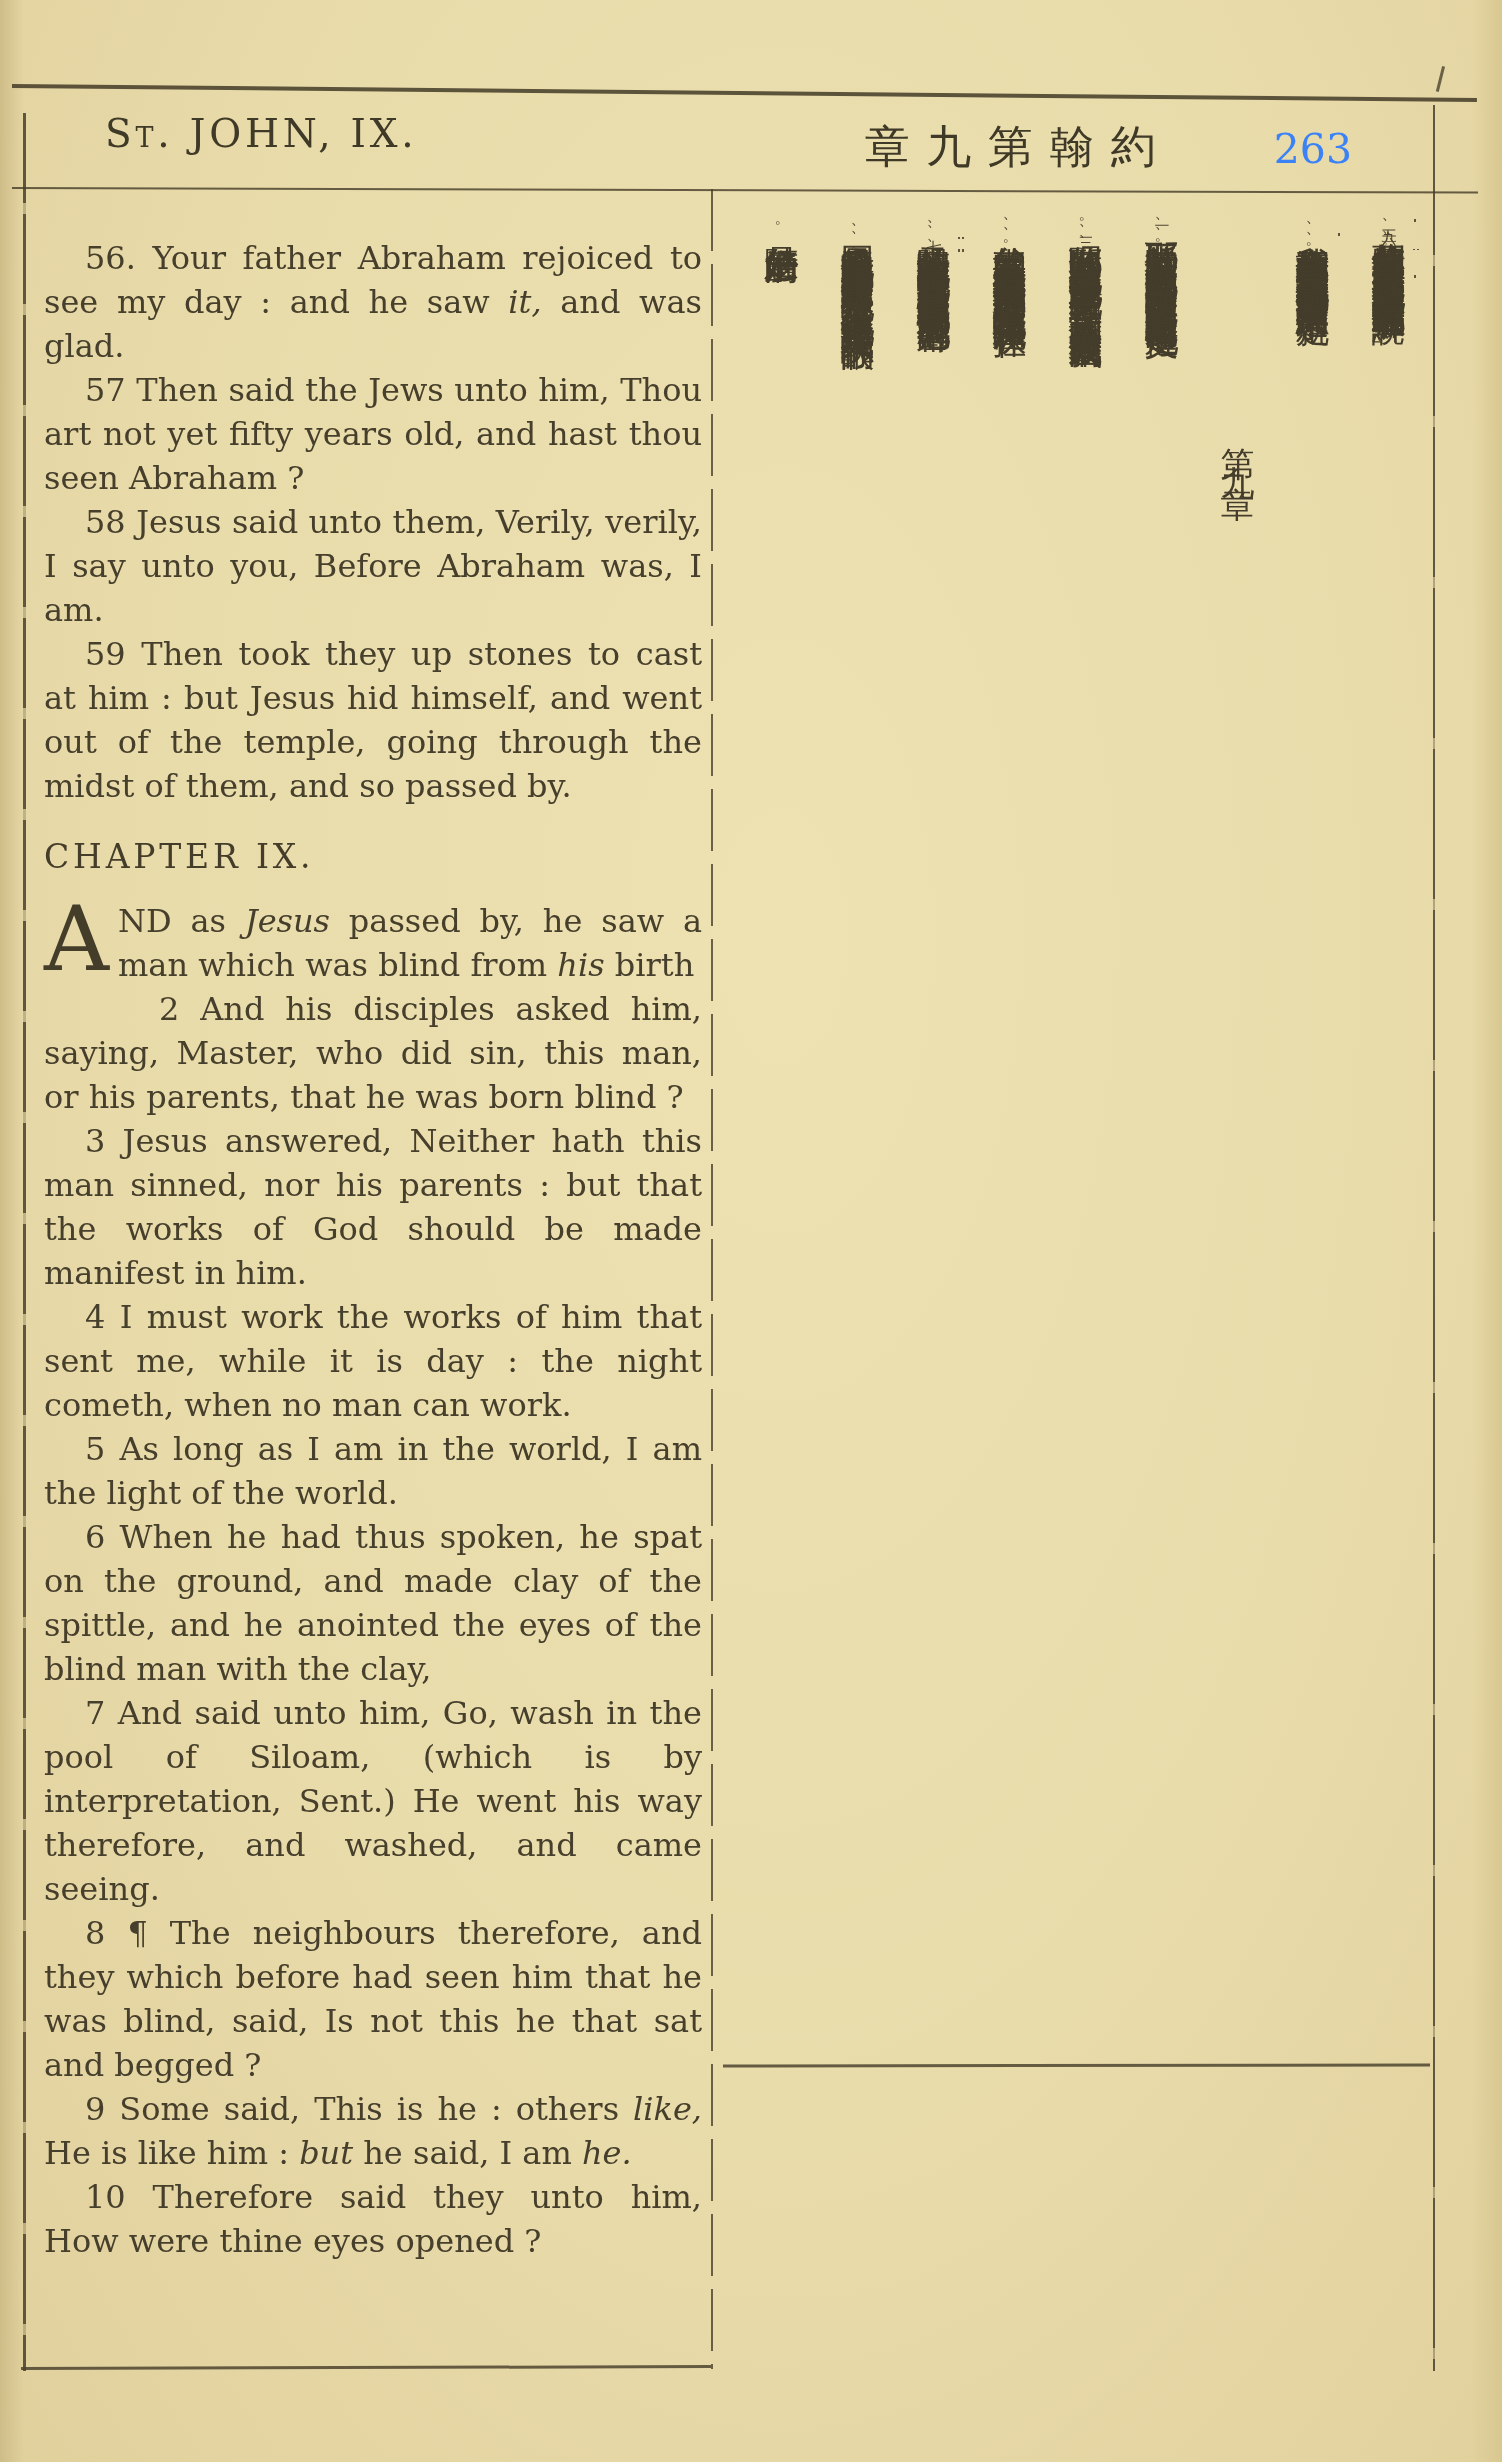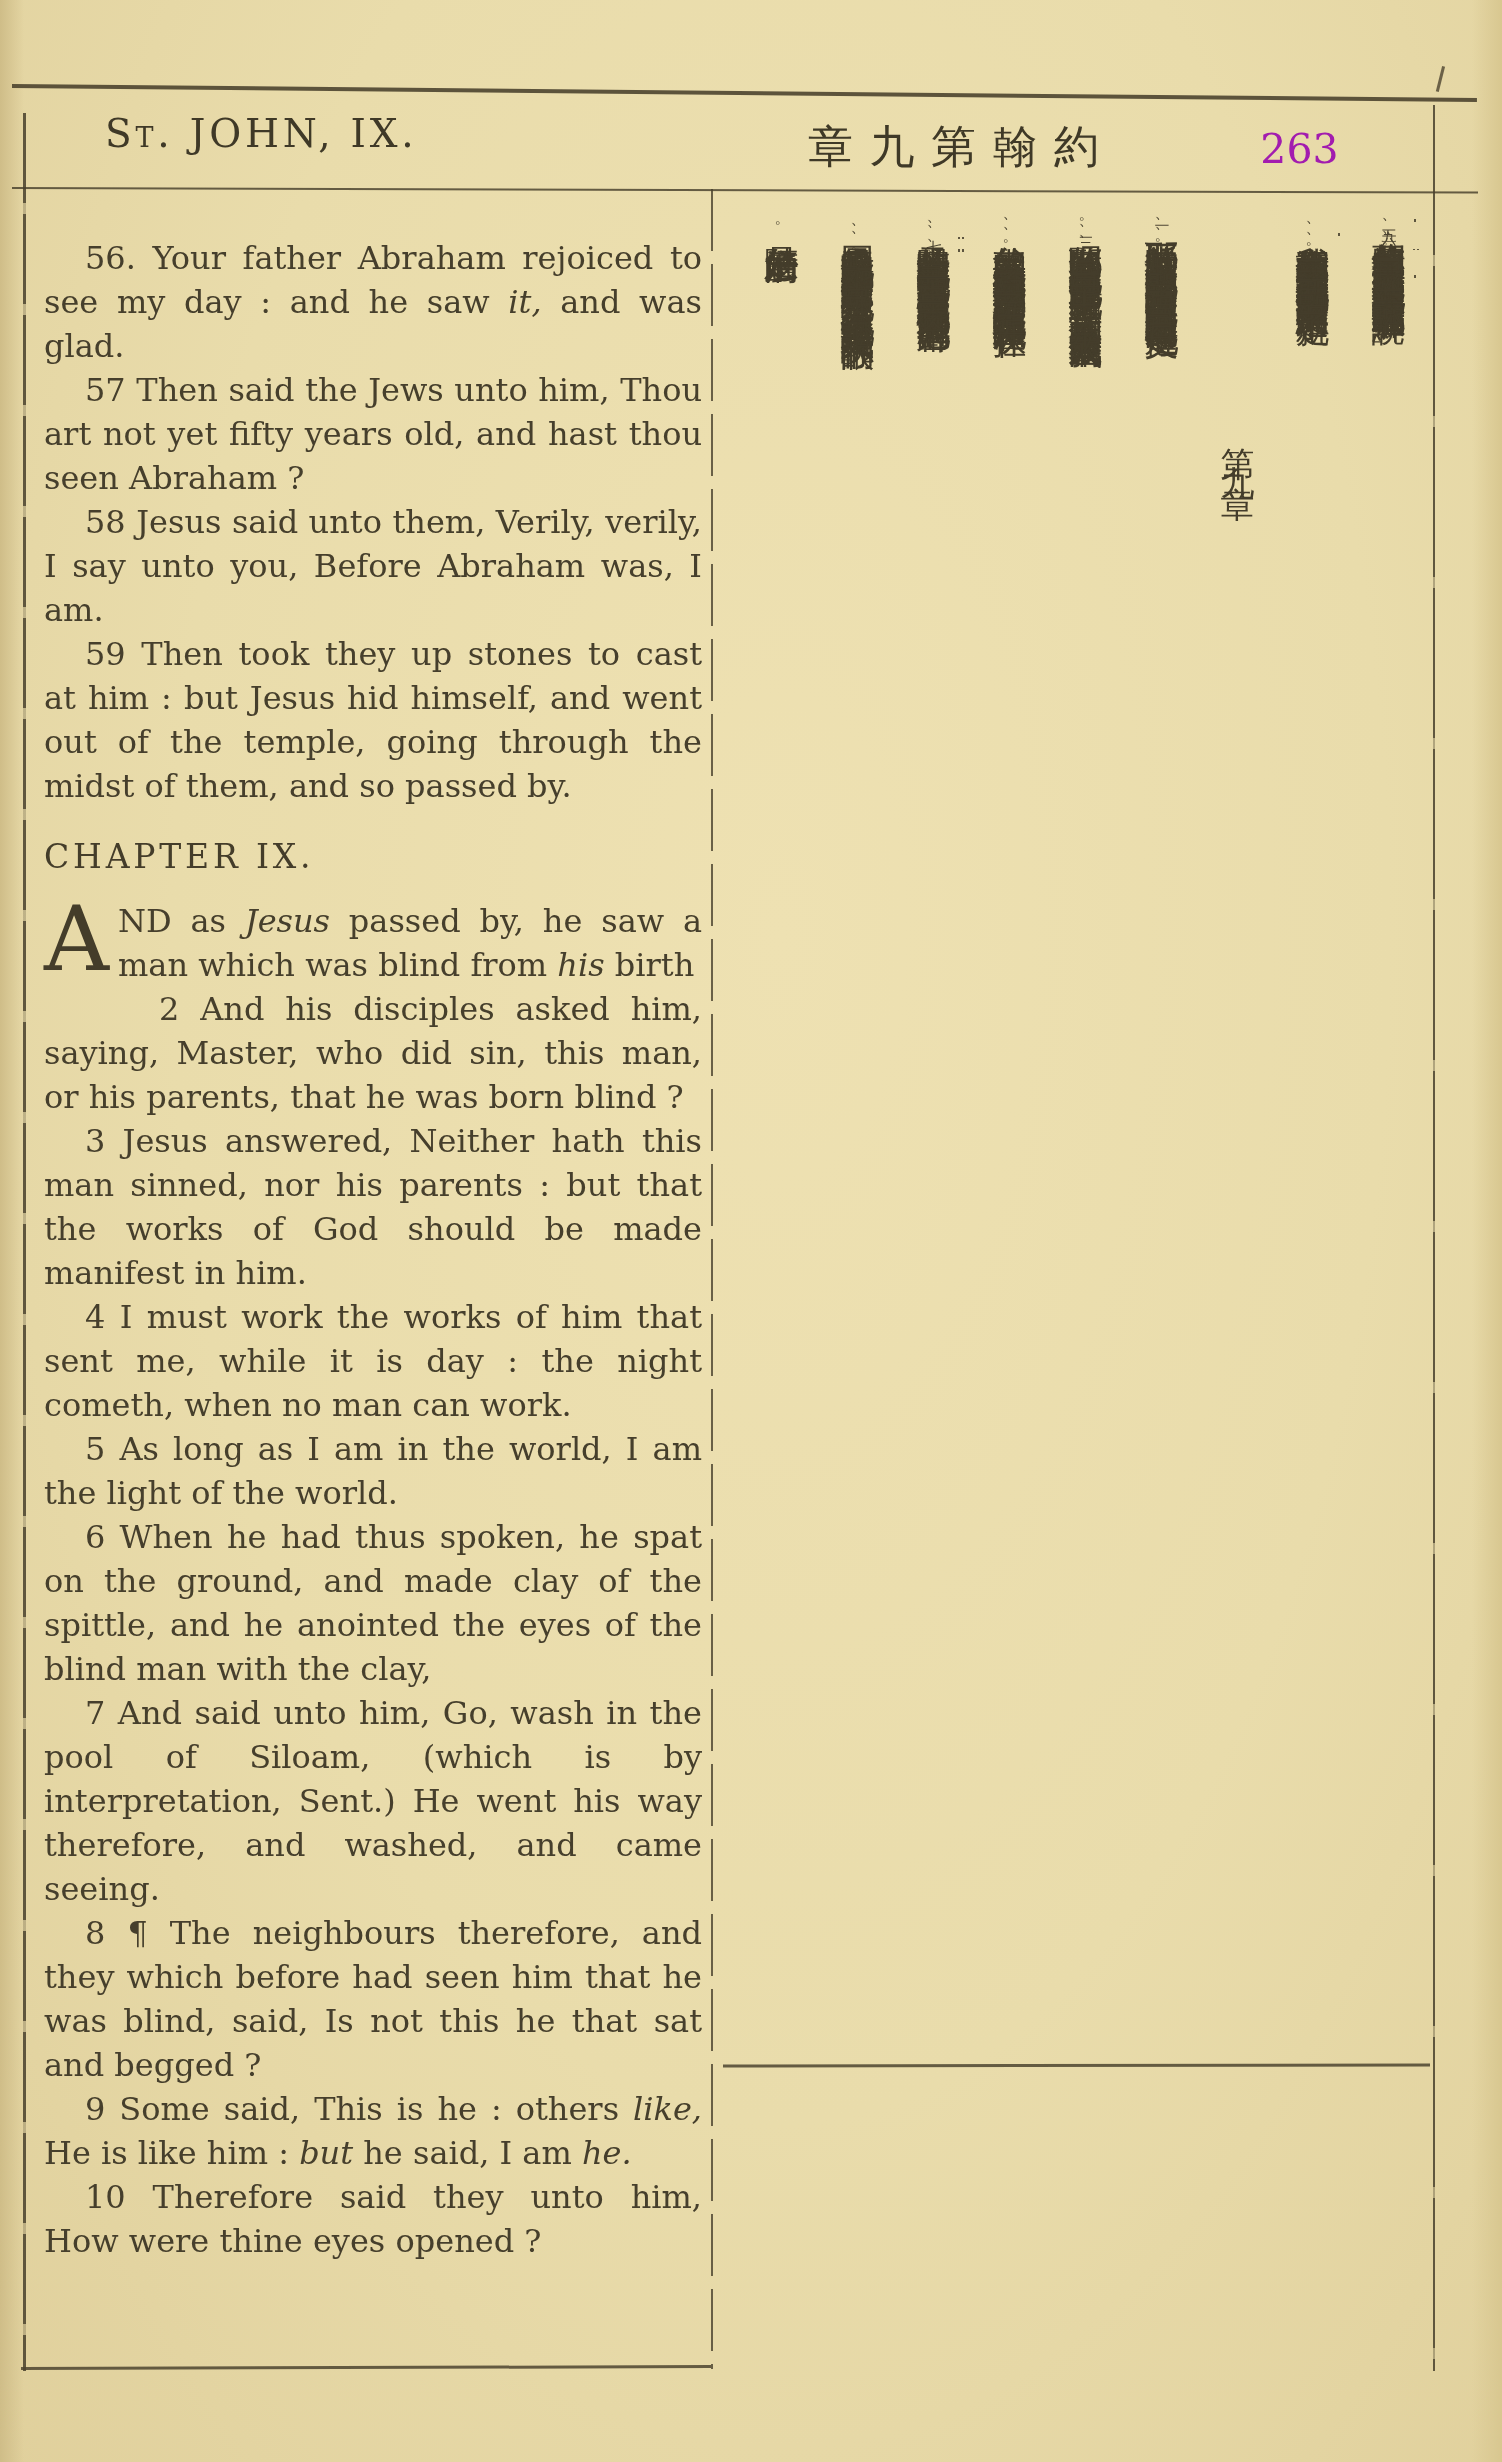--- a/index.html
+++ b/index.html
@@ -25,23 +25,23 @@
      background:repeating-linear-gradient(180deg,rgba(72,64,44,.8) 0 62px,rgba(72,64,44,0) 62px 75px);}
   .vline-right{left:1433px;top:105px;height:2266px;width:2.3px;
      background:repeating-linear-gradient(180deg,rgba(72,64,44,.85) 0 150px,rgba(72,64,44,.35) 150px 161px);}
   .rule-cn-bottom{left:723px;top:2064px;width:707px;height:3px;opacity:.85;transform:rotate(-0.1deg);}
   .rule-en-bottom{left:21px;top:2366px;width:690px;height:3px;opacity:.85;transform:rotate(-0.15deg);}
   .corner-mark{position:absolute;left:1439px;top:66px;width:3px;height:25.5px;background:#4c442f;transform:rotate(14deg);opacity:.8;}
 
   
   .hdr-en{position:absolute;left:105px;top:111px;width:376px;
      font-variant:small-caps;font-size:39px;letter-spacing:3.8px;color:#3f3927;}
-  .hdr-cn{position:absolute;left:808px;top:117px;width:421px;text-align:left;
+  .hdr-cn{position:absolute;left:808px;top:117px;width:421px;text-align:center;
      font-family:"DejaVu Sans","Liberation Sans",sans-serif;font-size:45px;letter-spacing:16.5px;color:#3f3927;}
-  .hdr-num{position:absolute;left:1247px;top:125px;width:105px;text-align:center;font-size:41px;color:#a21caf;}
+  .hdr-num{position:absolute;left:1247px;top:125px;width:105px;text-align:right;font-size:41px;color:#3b82f6;}
 
   
   .en-col{position:absolute;left:44px;top:204px;width:658px;
      font-size:32px;line-height:44px;text-align:justify;color:#463f2c;margin-top:32px;}
   .en-col p.en-para{margin:0;text-indent:41px;}
   .en-col p.dc{text-indent:0;}
   .en-chapter{text-align:left;margin:27px 0 19.5px 0;font-size:33px;letter-spacing:3.8px;color:#443d2a;}
   .dropcap{float:left;font-size:90px;line-height:74px;height:87px;padding:3px 9px 0 0;color:#443d2a;}
   .en-col i{font-style:italic;}
 

